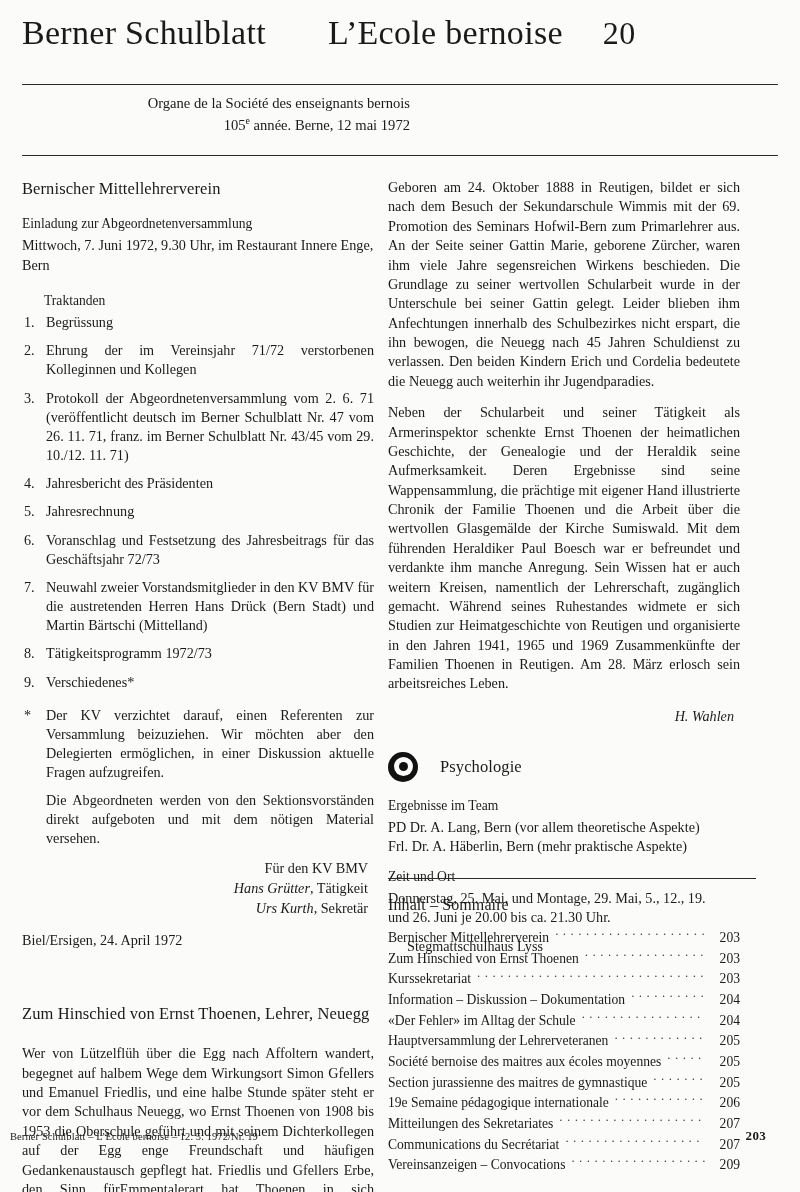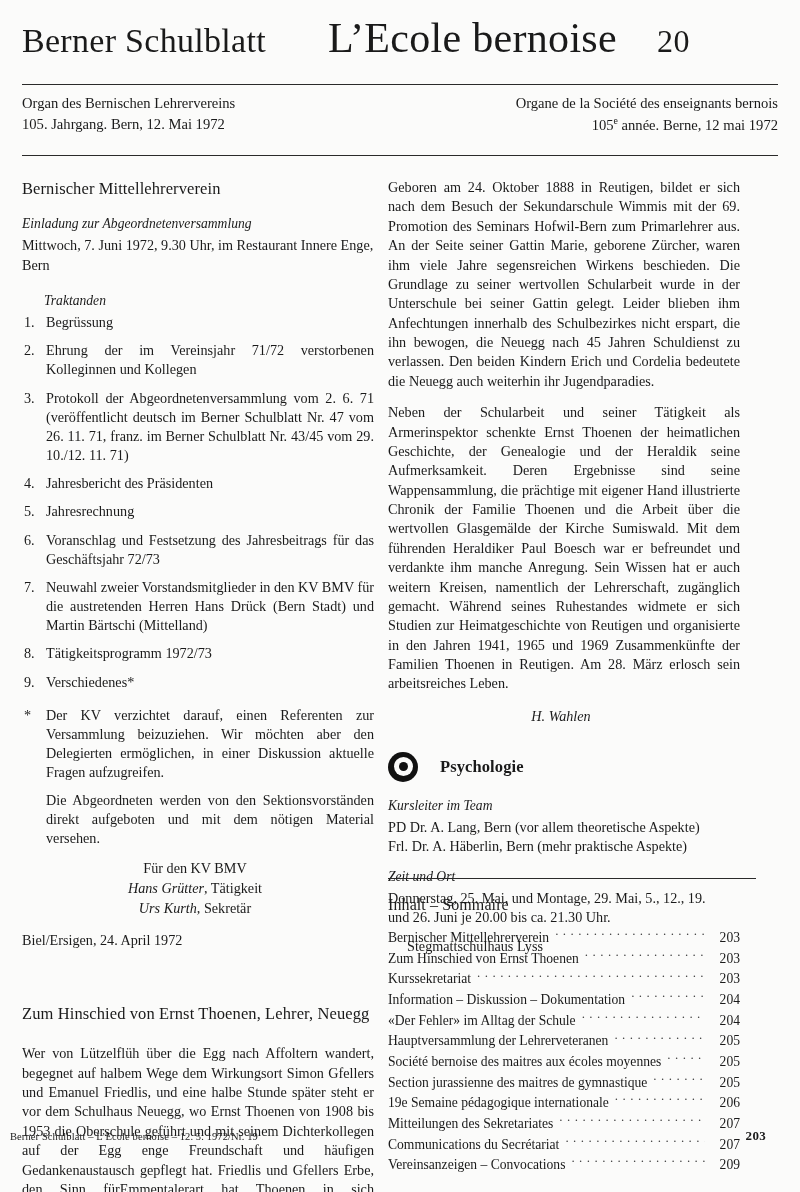--- a/index.html
+++ b/index.html
@@ -35,21 +35,21 @@
     height: 62px;
     display: flex;
     align-items: baseline;
   }
   .mast-left {
     font-size: 34px;
     letter-spacing: 0.3px;
     white-space: nowrap;
   }
   .mast-right {
-    font-size: 42px;
+    font-size: 34px;
     letter-spacing: 0.3px;
     white-space: nowrap;
     margin-left: 62px;
   }
   .mast-issue {
     font-size: 32px;
     margin-left: 40px;
     letter-spacing: 0.5px;
   }
 
@@ -106,21 +106,20 @@
     letter-spacing: 0.1px;
   }
   h2.headline {
     font-size: 16.5px;
     font-weight: normal;
     margin: 0 0 18px 0;
     line-height: 1.45;
     letter-spacing: 0.1px;
   }
   .italic-head {
-    font-style: italic;
     font-size: 13.6px;
     margin: 0 0 3px 0;
     line-height: 1.4;
   }
   p.body {
     font-size: 14.2px;
     line-height: 1.365;
     margin: 0 0 12px 0;
     text-align: justify;
     hyphens: none;
@@ -162,40 +161,39 @@
     margin-top: 14px;
   }
   .footnote .star {
     position: absolute;
     left: 2px;
     top: 0;
   }
   .footnote p { margin: 0 0 8px 0; }
 
   .signature {
-    text-align: center;
+    text-align: right;
     font-size: 14.2px;
     line-height: 1.42;
     margin-top: 10px;
     padding-right: 6px;
   }
   .signature .nm { font-style: italic; }
 
   .place-date {
     font-size: 14.2px;
     line-height: 1.4;
     margin-top: 12px;
   }
 
   
   .psy-head {
     display: flex;
     align-items: center;
     margin: 0 0 14px 0;
-    font-weight: bold;
   }
   .bullseye {
     width: 30px;
     height: 30px;
     border-radius: 50%;
     background: #111;
     position: relative;
     flex: 0 0 auto;
   }
   .bullseye::before {
@@ -297,24 +295,20 @@
 
   <div class="masthead">
     <span class="mast-left">Berner Schulblatt</span>
     <span class="mast-right">L’Ecole bernoise</span>
     <span class="mast-issue">20</span>
   </div>
 
   <div class="rule-full" style="top:84px;"></div>
 
   <div class="subtitle-band">
-    <div class="sub-col">
-      <div class="sub-line">Organ des Bernischen Lehrervereins</div>
-      <div class="sub-line">105. Jahrgang. Bern, 12. Mai 1972</div>
-    </div>
     <div class="sub-col right">
       <div class="sub-line">Organe de la Société des enseignants bernois</div>
       <div class="sub-line"><span>105</span><sup class="ord">e</sup><span> année. Berne, 12 mai 1972</span></div>
     </div>
   </div>
 
   <div class="rule-full" style="top:155px;"></div>
 
   <div class="col-left">
 
@@ -365,21 +359,21 @@
     <div class="signature" style="margin-top:2px;">
       <span class="nm">H. Wahlen</span>
     </div>
 
     <div class="psy-head" style="margin-top:26px;">
       <span class="bullseye"></span>
       <span class="psy-title">Psychologie</span>
     </div>
 
     <div class="blk">
-      <div class="italic-head">Kursleiter im Team</div>
+      <div class="italic-head">Ergebnisse im Team</div>
       <div class="psy-line">PD Dr. A. Lang, Bern (vor allem theoretische Aspekte)</div>
       <div class="psy-line">Frl. Dr. A. Häberlin, Bern (mehr praktische Aspekte)</div>
     </div>
 
     <div class="blk">
       <div class="italic-head">Zeit und Ort</div>
       <div class="psy-line">Donnerstag, 25. Mai, und Montage, 29. Mai, 5., 12., 19.</div>
       <div class="psy-line">und 26. Juni je 20.00 bis ca. 21.30 Uhr.</div>
     </div>
 

